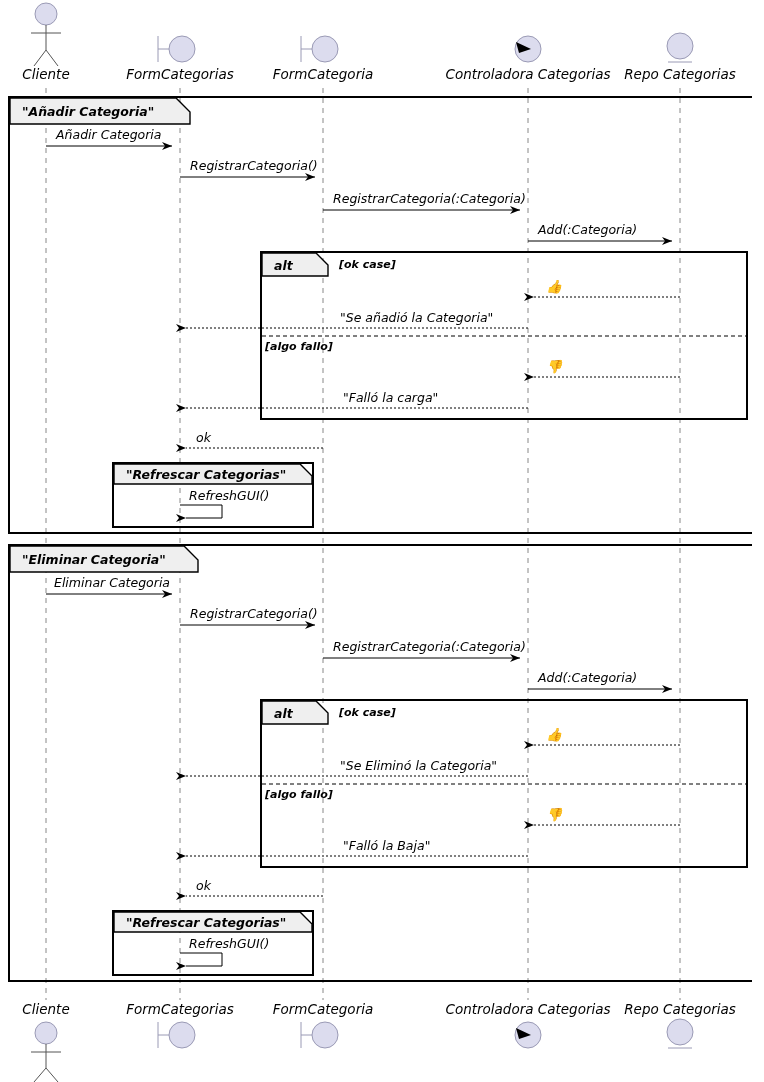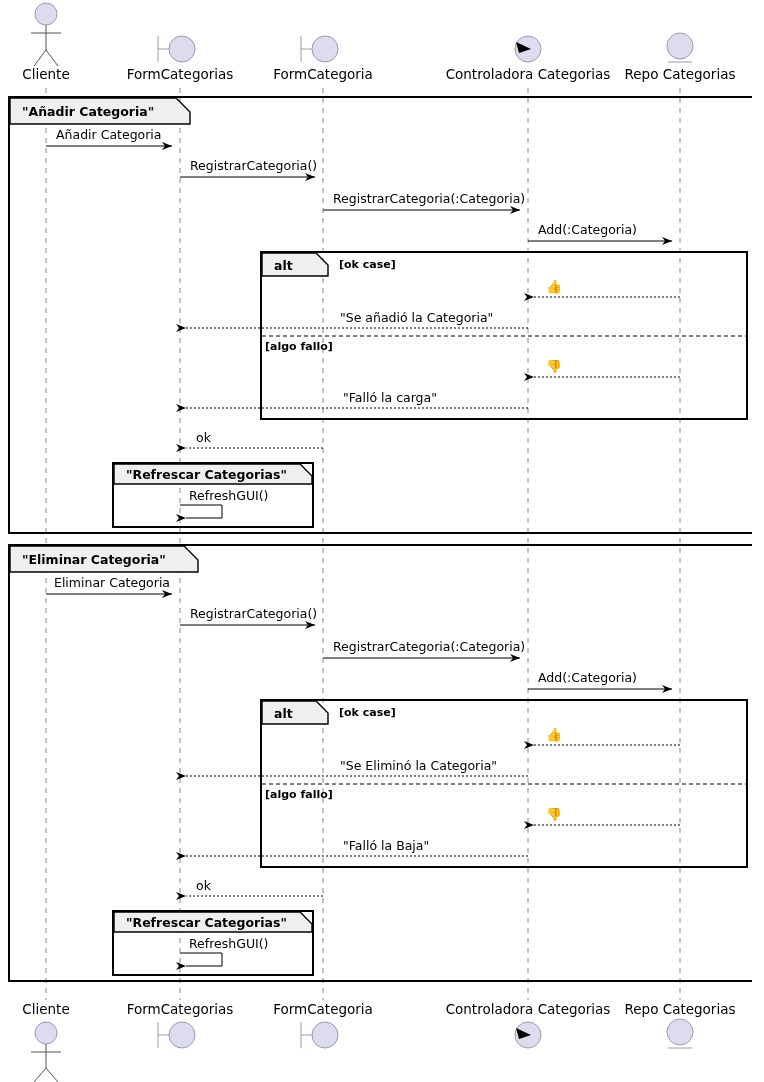--- a/index.html
+++ b/index.html
@@ -1,17 +1,17 @@
 <!DOCTYPE html>
 <html><head>
 <meta charset="utf-8">
 <style>
   html,body{margin:0;padding:0;background:#ffffff;}
   body{width:764px;height:1082px;font-family:"DejaVu Sans","Liberation Sans",sans-serif;}
-  #diagram{position:relative;width:752px;height:1082px;overflow:hidden;}
+  #diagram{position:relative;width:752px;height:1082px;overflow:hidden;font-style:italic;}
   svg{position:absolute;left:0;top:0;}
   .lbl{font-size:12.5px;fill:#000;font-family:"DejaVu Sans","Liberation Sans",sans-serif;}
   .plabel{font-size:13.5px;fill:#000;text-anchor:middle;font-family:"DejaVu Sans","Liberation Sans",sans-serif;}
   .frag-title{font-size:12.5px;font-weight:bold;fill:#000;font-family:"DejaVu Sans","Liberation Sans",sans-serif;}
   .guard{font-size:11px;font-weight:bold;fill:#000;font-family:"DejaVu Sans","Liberation Sans",sans-serif;}
   .emoji{font-size:13px;font-family:"DejaVu Sans",sans-serif;}
 </style>
 </head>
 <body>
 

